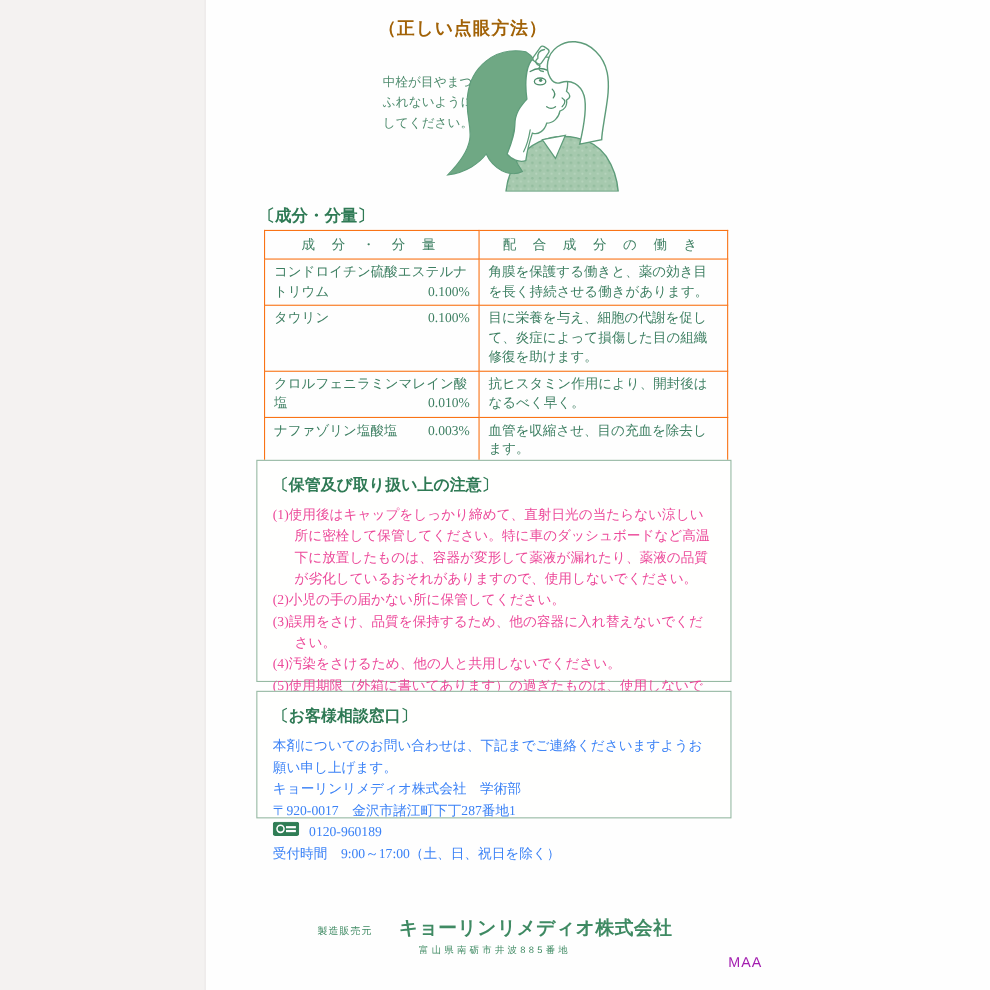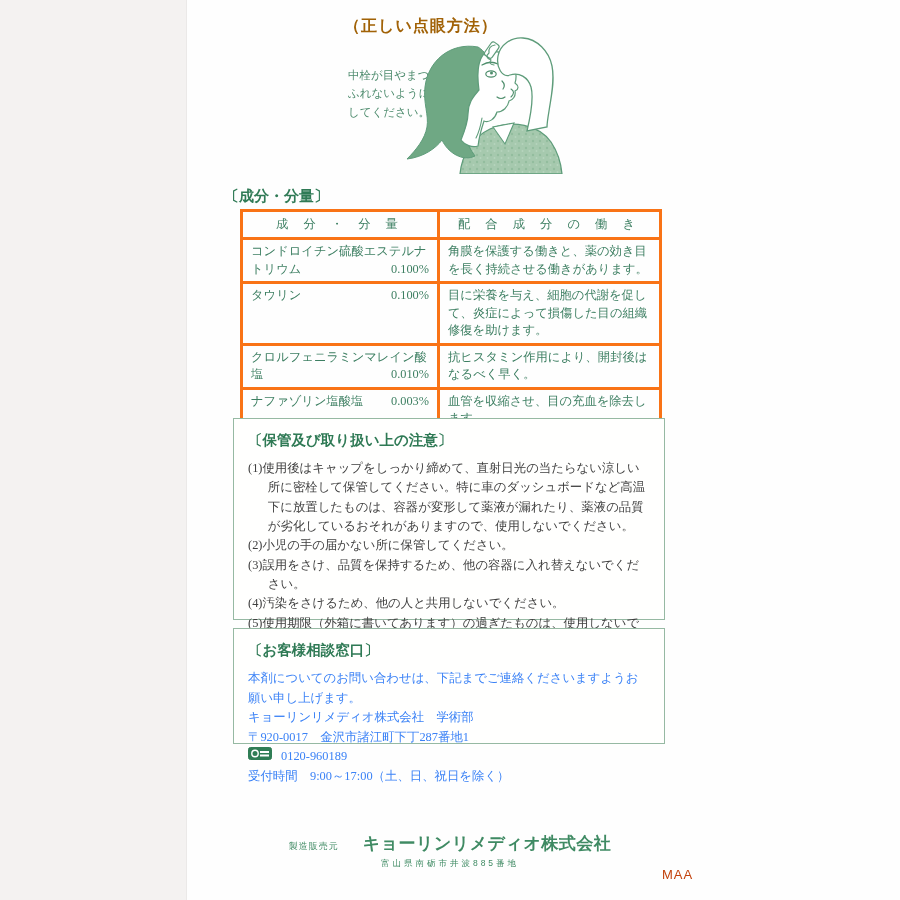--- a/index.html
+++ b/index.html
@@ -15,47 +15,47 @@
   .gothic{font-family:"Liberation Sans","DejaVu Sans",sans-serif;}
 
   
   .method-title{position:absolute;left:344px;top:16px;font-size:16px;font-weight:bold;
     letter-spacing:1px;color:#a16207;}
   .method-caption{position:absolute;left:348px;top:66px;width:120px;font-size:11.5px;
     line-height:1.6;color:#4d8b6d;white-space:pre-line;}
   .illustration{position:absolute;left:398px;top:34px;width:172px;height:140px;}
 
   
-  .ingredients-heading{position:absolute;left:224px;top:187px;font-size:15px;font-weight:bold;color:#2f7a55;}
+  .ingredients-heading{position:absolute;left:235px;top:187px;font-size:15px;font-weight:bold;color:#2f7a55;}
   table.ingredients{position:absolute;left:240px;top:209px;width:422px;border-collapse:collapse;
     font-size:12.3px;line-height:1.42;color:#3d7f62;}
-  table.ingredients th,table.ingredients td{border:3px solid #f97316;padding:3px 8px;vertical-align:top;margin-left:48px;}
+  table.ingredients th,table.ingredients td{border:1px solid #f97316;padding:3px 8px;vertical-align:top;margin-left:48px;}
   table.ingredients th{font-weight:normal;letter-spacing:6px;text-align:center;padding:4px 2px;}
   td.c1{width:178px;}
   td.c1 .amt{float:right;}
   td.additives div{text-indent:1em;}
 
   
   .gbox{position:absolute;left:233px;width:432px;border:1px solid #96b9a3;
     background:#fffffe;padding:10px 14px 12px 14px;box-sizing:border-box;}
   .box-heading{font-size:14.5px;font-weight:bold;color:#2f7a55;margin:2px 0 9px 0;}
   .storage-box{top:418px;height:202px;}
-  .storage-item{font-size:12.4px;line-height:1.56;padding-left:1.6em;text-indent:-1.6em;color:#404040;}
+  .storage-item{font-size:12.4px;line-height:1.56;padding-left:1.6em;text-indent:-1.6em;color:#ec4899;}
   .contact-box{top:628px;height:116px;}
   .contact-line{font-size:12.4px;line-height:1.58;color:#3b82f6;}
   .phone-line{display:flex;align-items:flex-start;gap:9px;}
   .free-dial{display:inline-block;width:24px;height:13px;}
 
   
   .footer{position:absolute;left:0;top:832px;width:900px;text-align:center;color:#3f8a63;}
   .footer-line1{display:flex;justify-content:center;align-items:baseline;gap:24px;}
   .footer-label{font-size:9px;letter-spacing:1px;}
   .footer-company{font-size:17px;font-weight:bold;letter-spacing:0.5px;}
   .footer-address{font-size:8.5px;letter-spacing:3px;margin-top:3px;}
-  .doc-code{position:absolute;left:662px;top:867px;font-size:13px;color:#c2410c;letter-spacing:1px;}
+  .doc-code{position:absolute;left:662px;top:867px;font-size:13px;color:#a21caf;letter-spacing:1px;}
 </style>
 </head>
 <body>
 
 <div class="sheet">
   <div class="paper-edge"></div>
 
   <div class="method-title gothic">（正しい点眼方法）</div>
   <div class="method-caption gothic">中栓が目やまつ毛に
 ふれないように点眼

